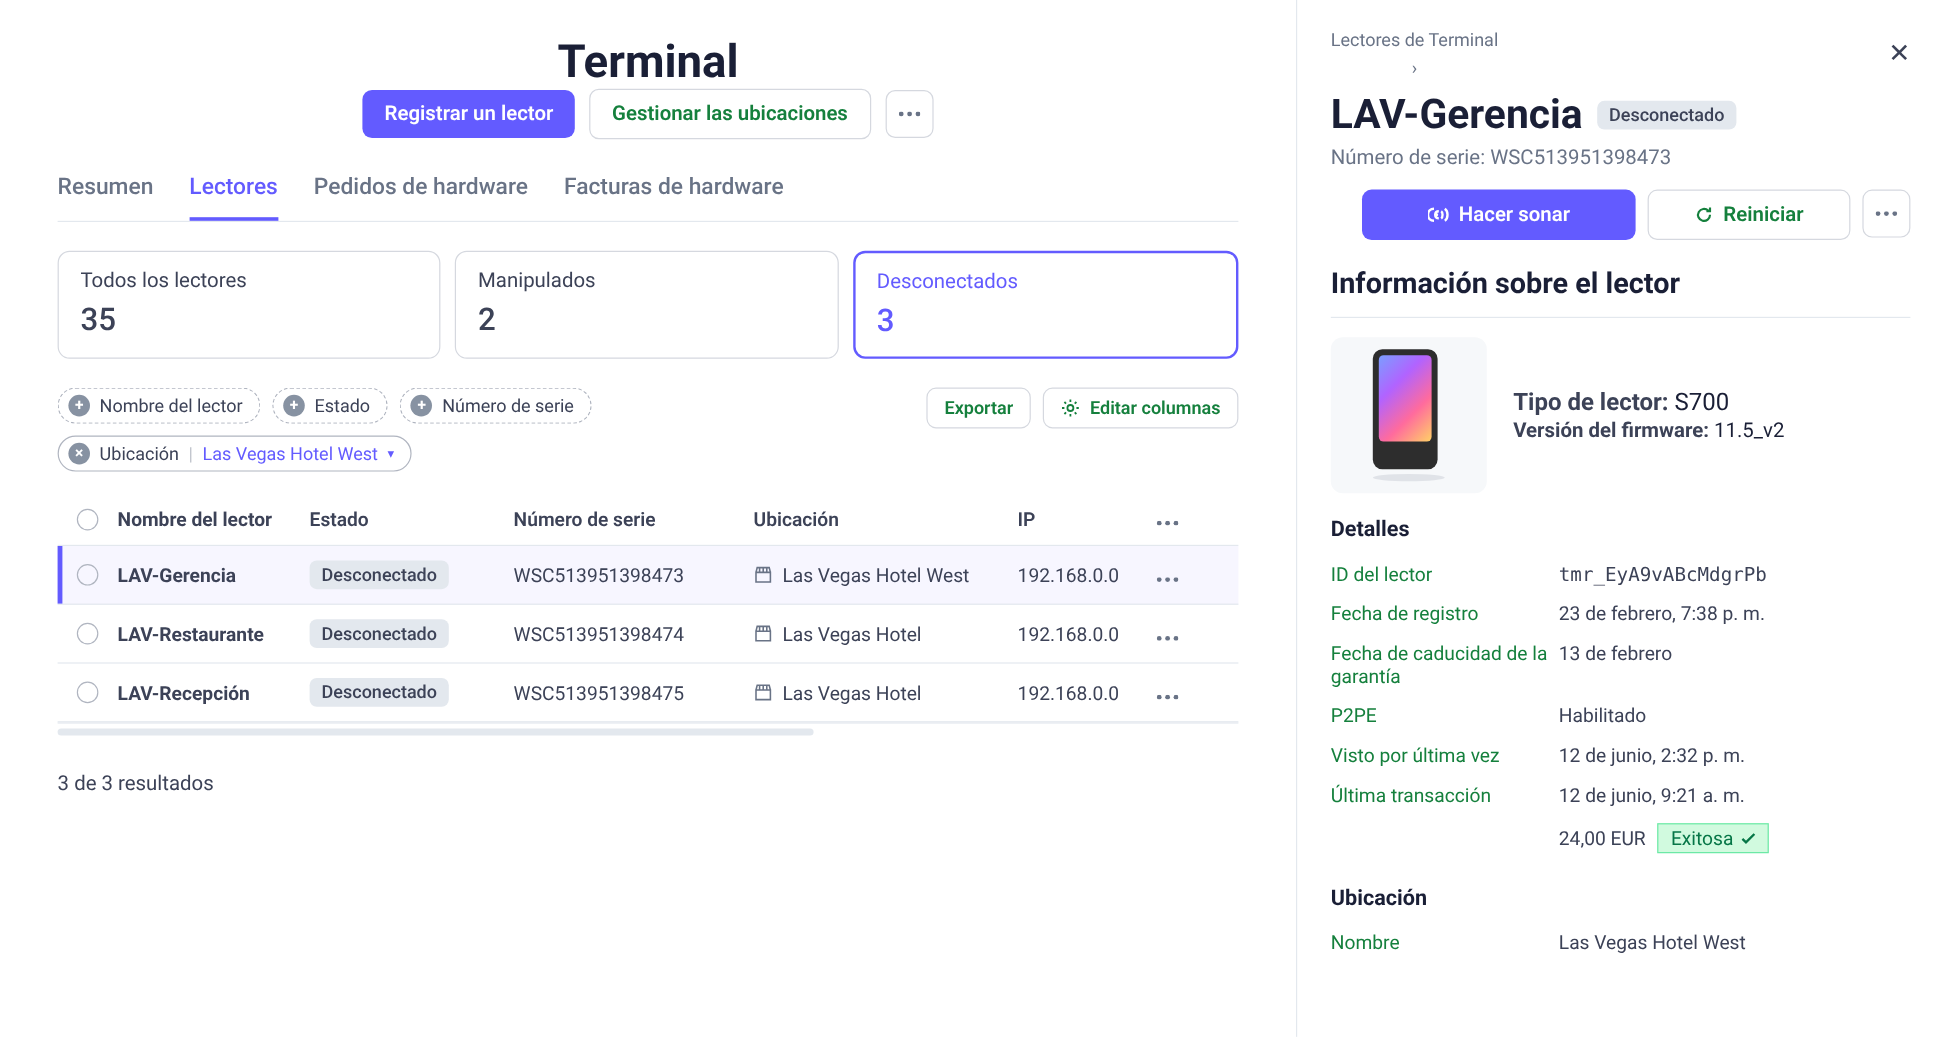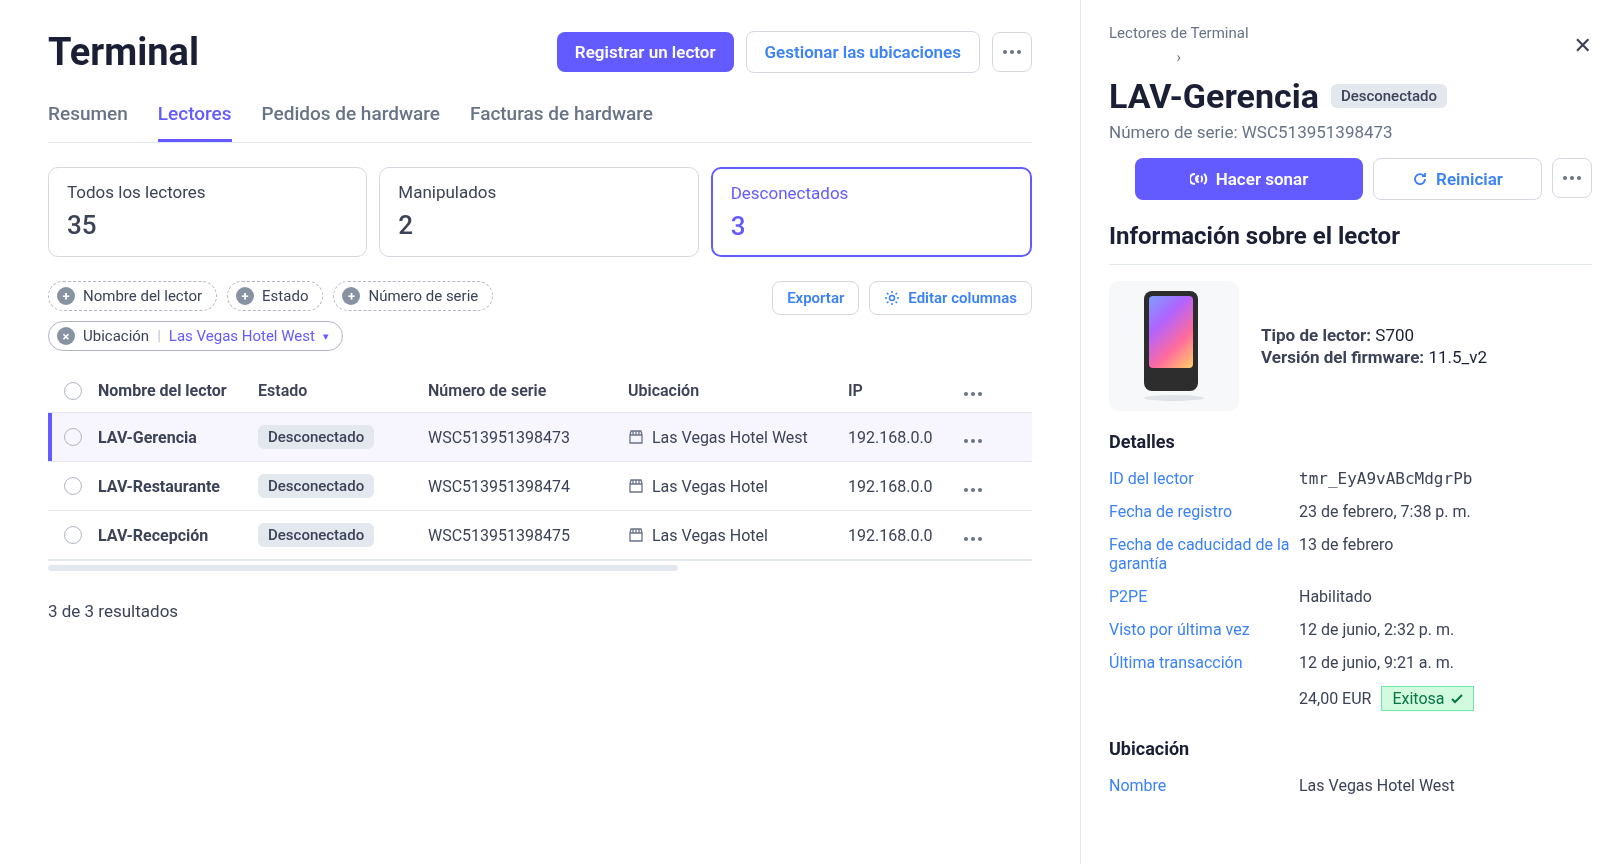--- a/index.html
+++ b/index.html
@@ -1,23 +1,23 @@
 <!DOCTYPE html>
 <html><head>
 <meta charset="utf-8">
 <style>
 * { margin:0; padding:0; box-sizing:border-box; font-family:-apple-system,BlinkMacSystemFont,"Segoe UI",Roboto,sans-serif; }
 body { background:#fff; color:#1a1f36; display:flex; width:1620px; height:864px; overflow:hidden; }
 .main { flex:1; padding:30px 48px; overflow:hidden; }
-.header { display:flex; align-items:center; justify-content:space-between; margin-bottom:28px; }
+.header { display:flex; align-items:center; justify-content:space-between; margin-bottom:28px;flex-direction:column; }
 .title { font-size:38px; font-weight:700; color:#1a1f36; }
 .header-actions { display:flex; gap:12px; align-items:center; }
 .btn { border:none; border-radius:8px; padding:10px 18px; font-size:17px; font-weight:600; cursor:pointer; display:inline-flex; align-items:center; gap:8px; }
 .btn-primary { background:#635bff; color:#fff; }
-.btn-secondary { background:#fff; color:#3b82f6; border:1px solid #d5d8df; }
+.btn-secondary { background:#fff; color:#15803d; border:1px solid #d5d8df; }
 .btn-icon-only { background:#fff; border:1px solid #d5d8df; border-radius:8px; width:40px; height:40px; display:inline-flex; align-items:center; justify-content:center; cursor:pointer; color:#697386; }
 .tabs { display:flex; gap:30px; border-bottom:1px solid #e3e8ee; margin-bottom:24px; }
 .tab { padding:0 0 14px 0; font-size:19px; color:#697386; cursor:pointer; border-bottom:3px solid transparent; font-weight:500; }
 .tab.active { color:#635bff; border-bottom-color:#635bff; }
 .stat-cards { display:flex; gap:12px; margin-bottom:24px; }
 .stat-card { flex:1; border:1px solid #d5d8df; border-radius:10px; padding:14px 18px; cursor:pointer; }
 .stat-card.active { border:2px solid #635bff; }
 .stat-label { font-size:17px; color:#3c4257; margin-bottom:8px; }
 .stat-card.active .stat-label, .stat-card.active .stat-value { color:#635bff; }
 .stat-value { font-size:26px; font-weight:500; color:#3c4257; }
@@ -63,21 +63,21 @@
 .side-actions .btn-secondary { flex:0.75; justify-content:center; }
 .section-h { font-size:24px; font-weight:700; margin:14px 0 14px; }
 .section-h.small { font-size:18px; font-weight:700; margin:20px 0 10px; }
 .hr { border:none; border-top:1px solid #e3e8ee; margin:8px 0 16px; }
 .reader-info-row { display:flex; gap:22px; align-items:center; margin-bottom:12px; }
 .device-box { width:130px; height:130px; background:#f6f8fa; border-radius:10px; display:flex; align-items:center; justify-content:center; }
 .phone { width:54px; height:100px; border-radius:8px; background:#2d2d2d; position:relative; padding:5px; }
 .phone-screen { width:100%; height:80%; border-radius:4px; background:linear-gradient(135deg,#7b9eff,#b163ff,#ff6b9d,#ffd166); }
 .phone-shadow { width:60px; height:6px; background:#e0e3e8; border-radius:50%; margin:4px auto 0; }
 .kv-row { display:flex; padding:7px 0; font-size:16px; }
-.kv-key { width:190px; color:#3b82f6; }
+.kv-key { width:190px; color:#15803d; }
 .kv-val { color:#3c4257; }
 .kv-val.bold { font-weight:700; }
 .mono { font-family:ui-monospace,Consolas,monospace; }
 svg { display:inline-block; }
 </style>
 </head>
 <body>
 
 <div class="main">
   <div class="header">
@@ -294,21 +294,21 @@
   <div class="reader-info-row">
     <div class="device-box">
       <div>
         <div class="phone">
             <div class="phone-screen"></div>
           </div>
         <div class="phone-shadow"></div>
       </div>
     </div>
     <div>
-      <div style="font-size:17px; margin-bottom:2px;">
+      <div style="font-size:20px; margin-bottom:2px;">
         <span class="kv-val bold">Tipo de lector:</span>
         <span>S700</span>
       </div>
       <div style="font-size:17px;">
         <span class="kv-val bold">Versión del firmware:</span>
         <span>11.5_v2</span>
       </div>
     </div>
   </div>
 

